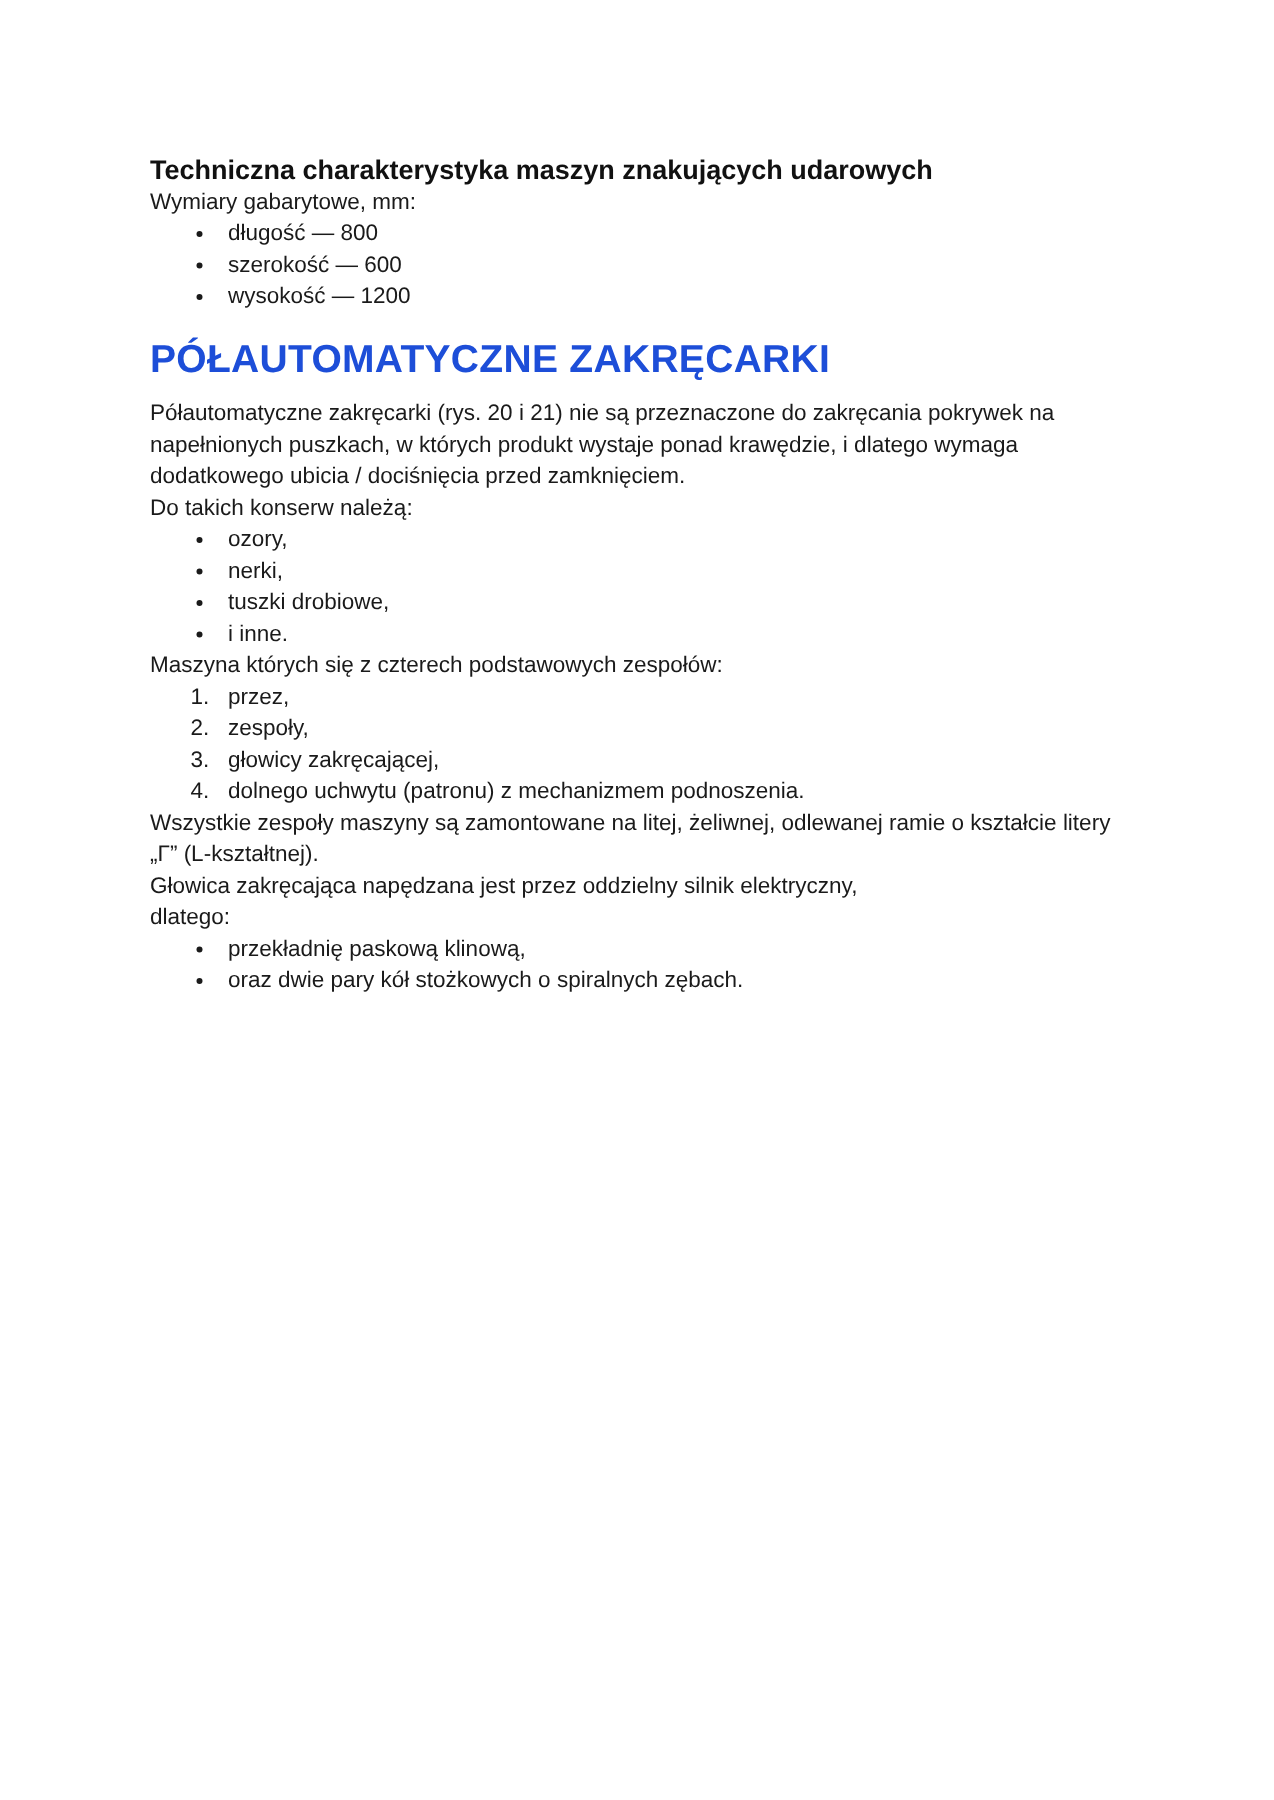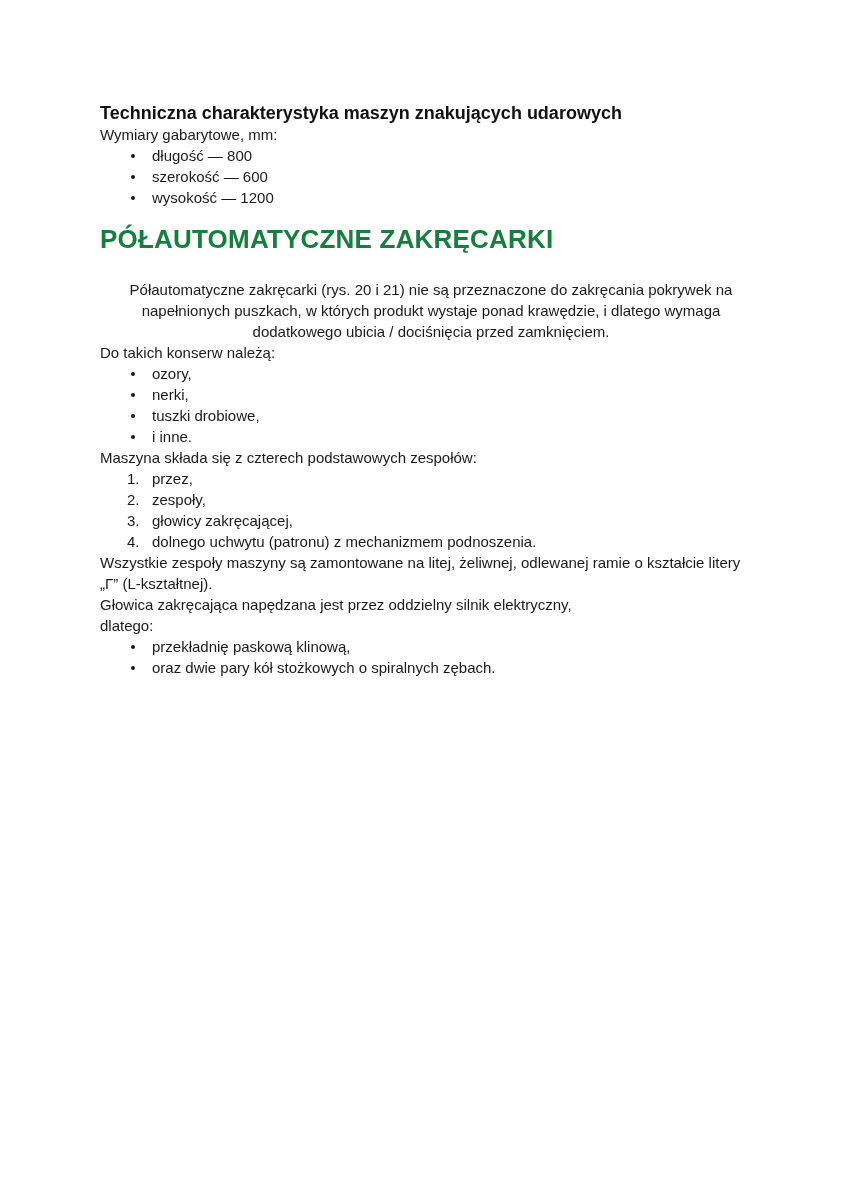--- a/index.html
+++ b/index.html
@@ -30,28 +30,27 @@
     line-height: 21px;
     font-weight: 700;
     color: #111111;
   }
   .section-heading {
     margin: 17px 0 0 0;
     font-size: 26px;
     line-height: 28px;
     font-weight: 700;
     letter-spacing: 0.2px;
-    color: #15803d;
+    color: #1d4ed8;
   }
   p.body-line {
     margin: 0;
   }
   p.para-gap {
-    margin-top: 26px;
-    text-align: center;
+    margin-top: 12px;
   }
   ul.bullet-list, ol.number-list {
     margin: 0;
     padding: 0;
     list-style: none;
   }
   ul.bullet-list.first-gap {
     margin-top: 24px;
   }
   ul.bullet-list li, ol.number-list li {
@@ -118,21 +117,21 @@
 
     <p class="body-line">Do takich konserw należą:</p>
 
     <ul class="bullet-list">
       <li>ozory,</li>
       <li>nerki,</li>
       <li>tuszki drobiowe,</li>
       <li>i inne.</li>
     </ul>
 
-    <p class="body-line">Maszyna składa się z czterech podstawowych zespołów:</p>
+    <p class="body-line">Maszyna których się z czterech podstawowych zespołów:</p>
 
     <ol class="number-list">
       <li>przez,</li>
       <li>zespoły,</li>
       <li>głowicy zakręcającej,</li>
       <li>dolnego uchwytu (patronu) z mechanizmem podnoszenia.</li>
     </ol>
 
     <p class="body-line">Wszystkie zespoły maszyny są zamontowane na litej, żeliwnej, odlewanej ramie o kształcie litery „Γ” (L-kształtnej).</p>
 

